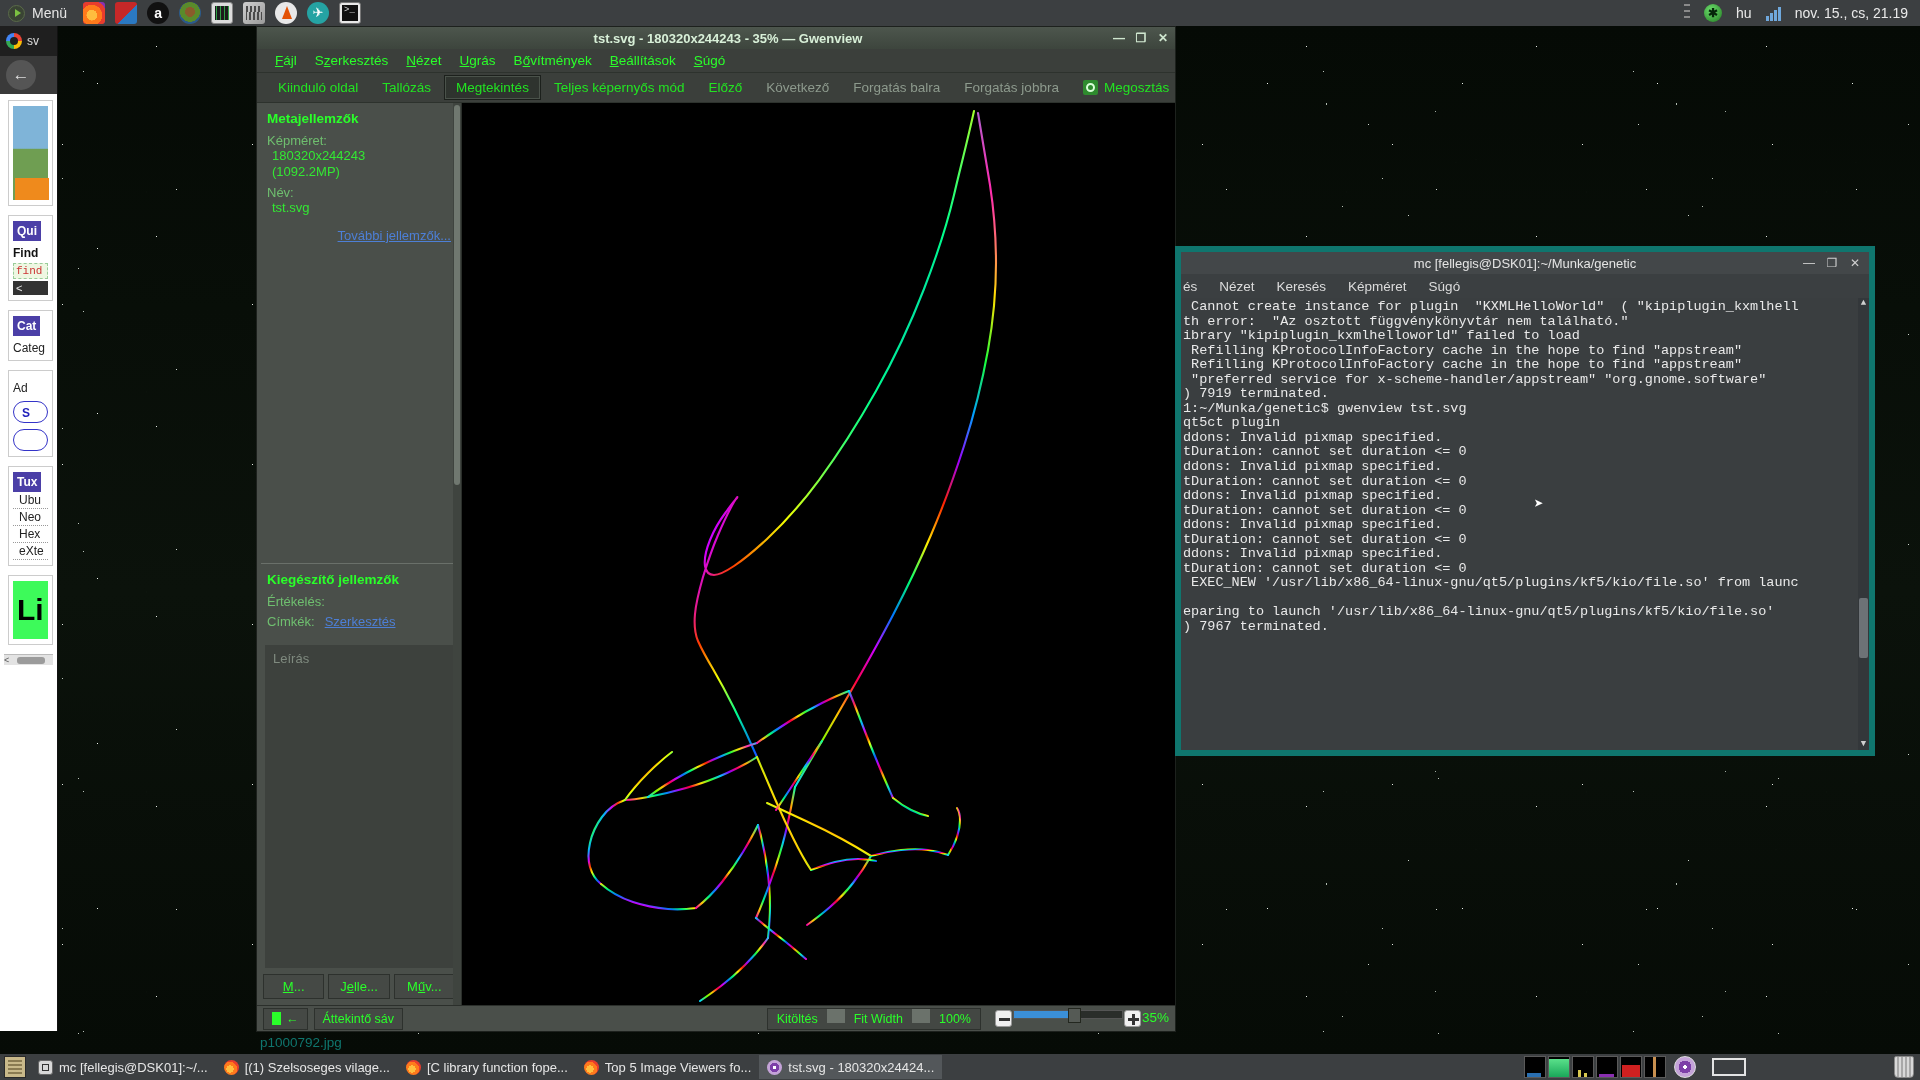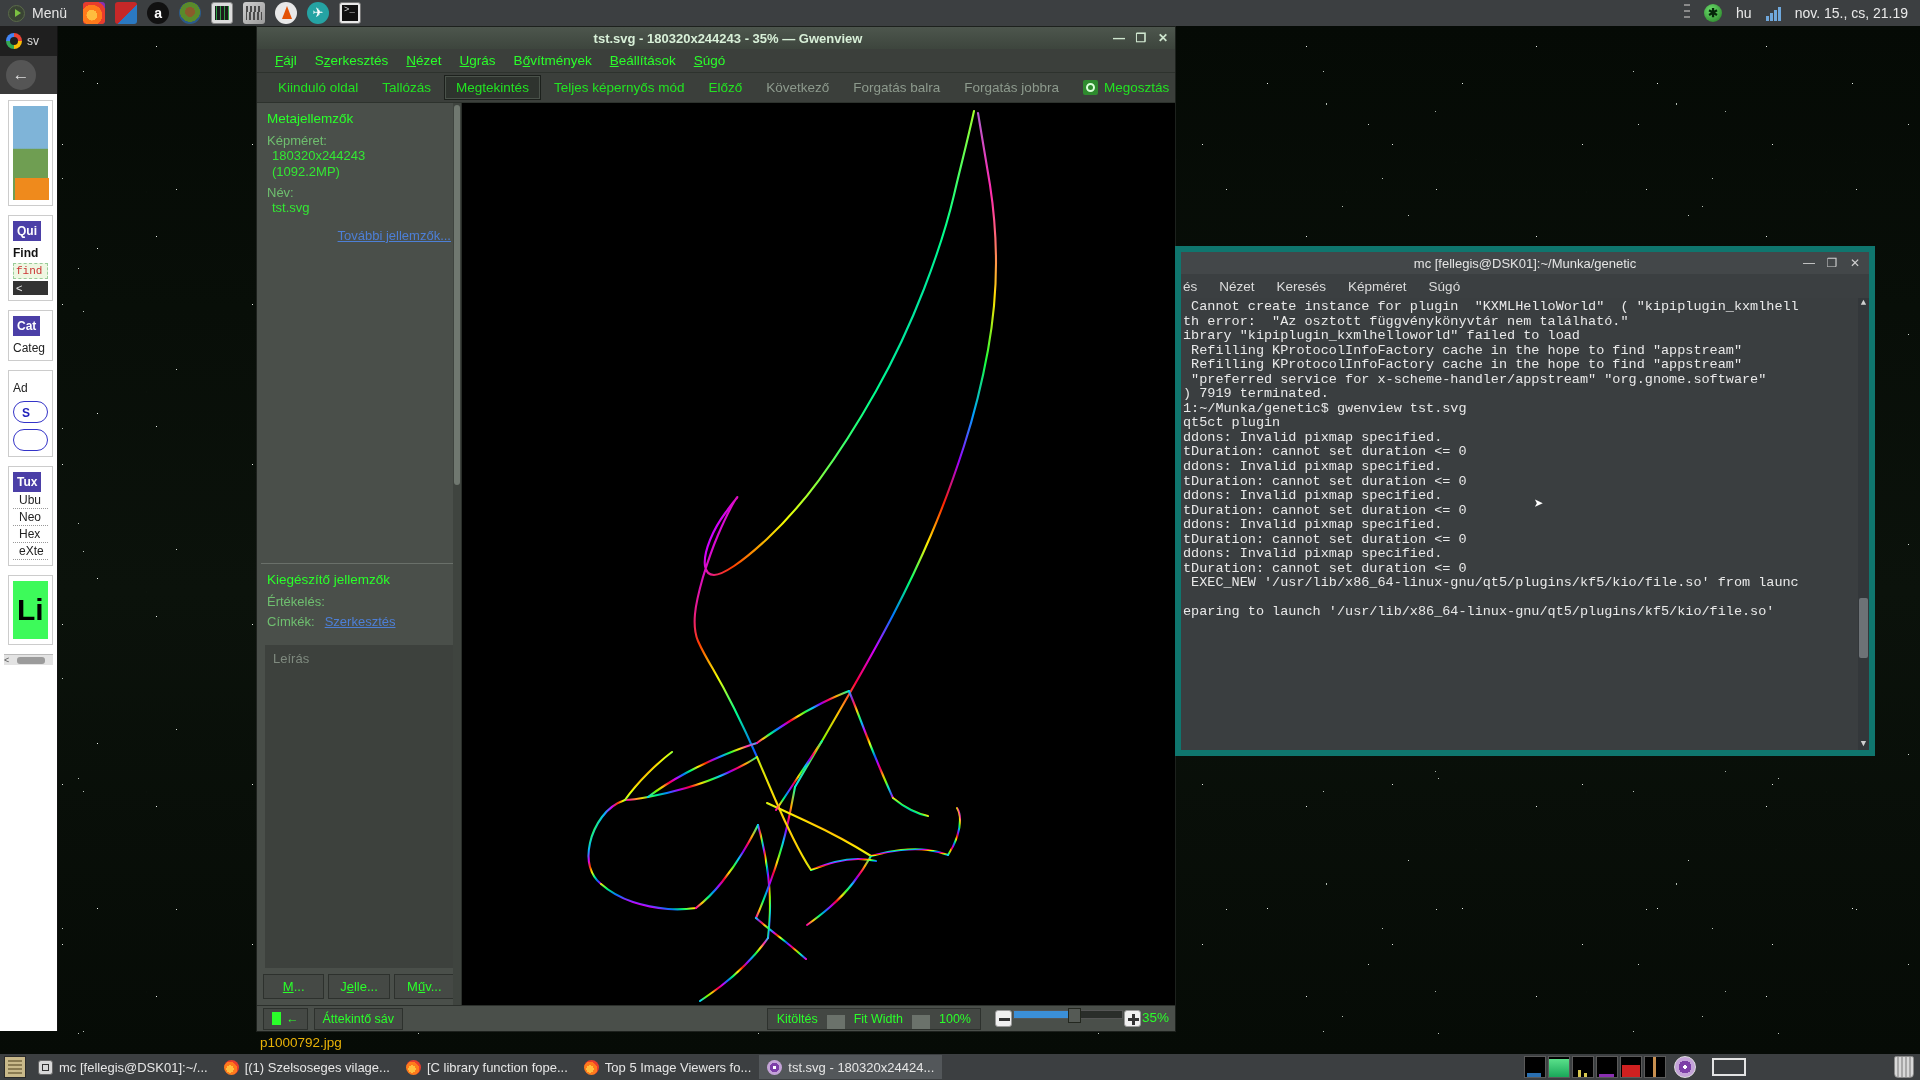--- a/index.html
+++ b/index.html
@@ -143,21 +143,21 @@
   .share-ic{ width:15px;height:15px;background:#2e8b2e; border-radius:2px; position:relative;}
   .share-ic:after{content:""; position:absolute; inset:3px; border:2px solid #d9ffd9; border-radius:50%;}
 
   #gwen-body{ flex:1; display:flex; min-height:0; }
   
   #gw-side{
     width:205px; background:#4a4f4a; display:flex; flex-direction:column;
     border-right:1px solid #2b2f2b; position:relative;
   }
   .side-pane{ padding:8px 10px 10px 10px; }
-  .side-h{ color:#2aff2a; font-weight:normal; font-size:13.5px; margin-bottom:7px;}
+  .side-h{ color:#2aff2a; font-weight:bold; font-size:13.5px; margin-bottom:7px;}
   .side-k{ color:#6fbf6f; font-size:13px; margin-top:4px;}
   .side-v{ color:#33e833; font-size:13px; padding-left:5px; line-height:1.25;}
   .side-link{ color:#4d7fd6; text-decoration:underline; font-size:13px; cursor:pointer;}
   .side-link-row{ text-align:right; padding-top:12px;}
   #side-divider{ height:1px; background:#6a706a; margin:0 4px;}
   .side-row{ display:flex; gap:10px; align-items:center; margin-top:5px;}
   #desc-box{ background:#3d413d; margin:6px 8px 0 8px; flex:1; color:#7f8a7f; font-size:13px; padding:6px 8px;}
   #side-scroll{
     position:absolute; right:0; top:0; width:8px; height:100%;
     background:#3f443f;
@@ -174,36 +174,36 @@
   #gw-view{ flex:1; background:#000; position:relative; overflow:hidden;}
   #gw-view svg{ position:absolute; left:0; top:0; }
 
   
   #gwen-status{
     height:26px; background:#4a4f4a; display:flex; align-items:center; gap:6px;
     padding:0 6px; border-top:1px solid #2b2f2b;
   }
   .st-btn{ background:#454945; border:1px solid #2d312d; color:#2aff2a; font-size:12.5px; padding:3px 8px; cursor:pointer; display:flex; align-items:center; gap:5px;}
   .st-thumbic{ width:9px;height:13px;background:#2aff2a;}
-  .st-group{ margin-left:auto; display:flex; align-items:flex-end; border:1px solid #2d312d; background:#434743;}
+  .st-group{ margin-left:auto; display:flex; align-items:flex-start; border:1px solid #2d312d; background:#434743;}
   .st-group span{ color:#2aff2a; font-size:12.5px; padding:3px 9px; cursor:pointer;}
   .st-sep{ width:1px; height:14px; background:#6b726b;}
   #zoomwrap{ display:flex; gap:1px; margin-left:8px;}
   .zbox{ width:17px;height:17px;background:#f0f0f0;border:1px solid #999;border-radius:3px; position:relative;}
   .zbox:before{content:"";position:absolute;left:3px;top:7px;width:11px;height:3px;background:#333;}
   .zbox.plus:after{content:"";position:absolute;left:7px;top:3px;width:3px;height:11px;background:#333;}
   #zslider{ width:110px; height:9px; background:#2a2d2a; border:1px solid #555; position:relative;}
   #zslider .fill{ position:absolute; left:0; top:0; bottom:0; width:52%; background:#3b8fd8;}
   #zslider .knob{ position:absolute; left:50%; top:-3px; width:13px; height:15px; background:#555a55; border:1px solid #23271f;}
   #zoompct{ color:#2aff2a; font-size:13.5px; }
 
   
   #thumbname{
     position:absolute; left:256px; top:1032px; width:920px; height:16px;
-    color:#eab308; font-size:13.5px; padding-left:4px; line-height:22px; z-index:10;
+    color:#0f766e; font-size:13.5px; padding-left:4px; line-height:22px; z-index:10;
   }
 
   
   #kons{
     position:absolute; left:1175px; top:246px; width:700px; height:510px;
     background:#3b3f41; border:6px solid #0f766e; z-index:30;
     display:flex; flex-direction:column;
   }
   #kons-title{ height:22px; background:#434749; color:#e4e4e4; font-size:13px;
     display:flex; align-items:center; justify-content:center; position:relative;}
@@ -564,20 +564,21 @@
     <div class="ln">tDuration: cannot set duration &lt;= 0</div>
     <div class="ln">ddons: Invalid pixmap specified.</div>
     <div class="ln">tDuration: cannot set duration &lt;= 0</div>
     <div class="ln">ddons: Invalid pixmap specified.</div>
     <div class="ln">tDuration: cannot set duration &lt;= 0</div>
     <div class="ln">ddons: Invalid pixmap specified.</div>
     <div class="ln">tDuration: cannot set duration &lt;= 0</div>
     <div class="ln"> EXEC_NEW '/usr/lib/x86_64-linux-gnu/qt5/plugins/kf5/kio/file.so' from launc</div>
     <div class="ln"></div>
     <div class="ln">eparing to launch '/usr/lib/x86_64-linux-gnu/qt5/plugins/kf5/kio/file.so'</div>
+    <div class="ln">) 7967 terminated.</div>
     <div id="kons-cursor">➤</div>
     <div id="kons-scroll">
       <div class="up">▲</div>
       <div class="bar"></div>
       <div class="dn" style="position:absolute;bottom:0;width:11px">▼</div>
     </div>
   </div>
 </div>
 
 <div id="taskbar">

